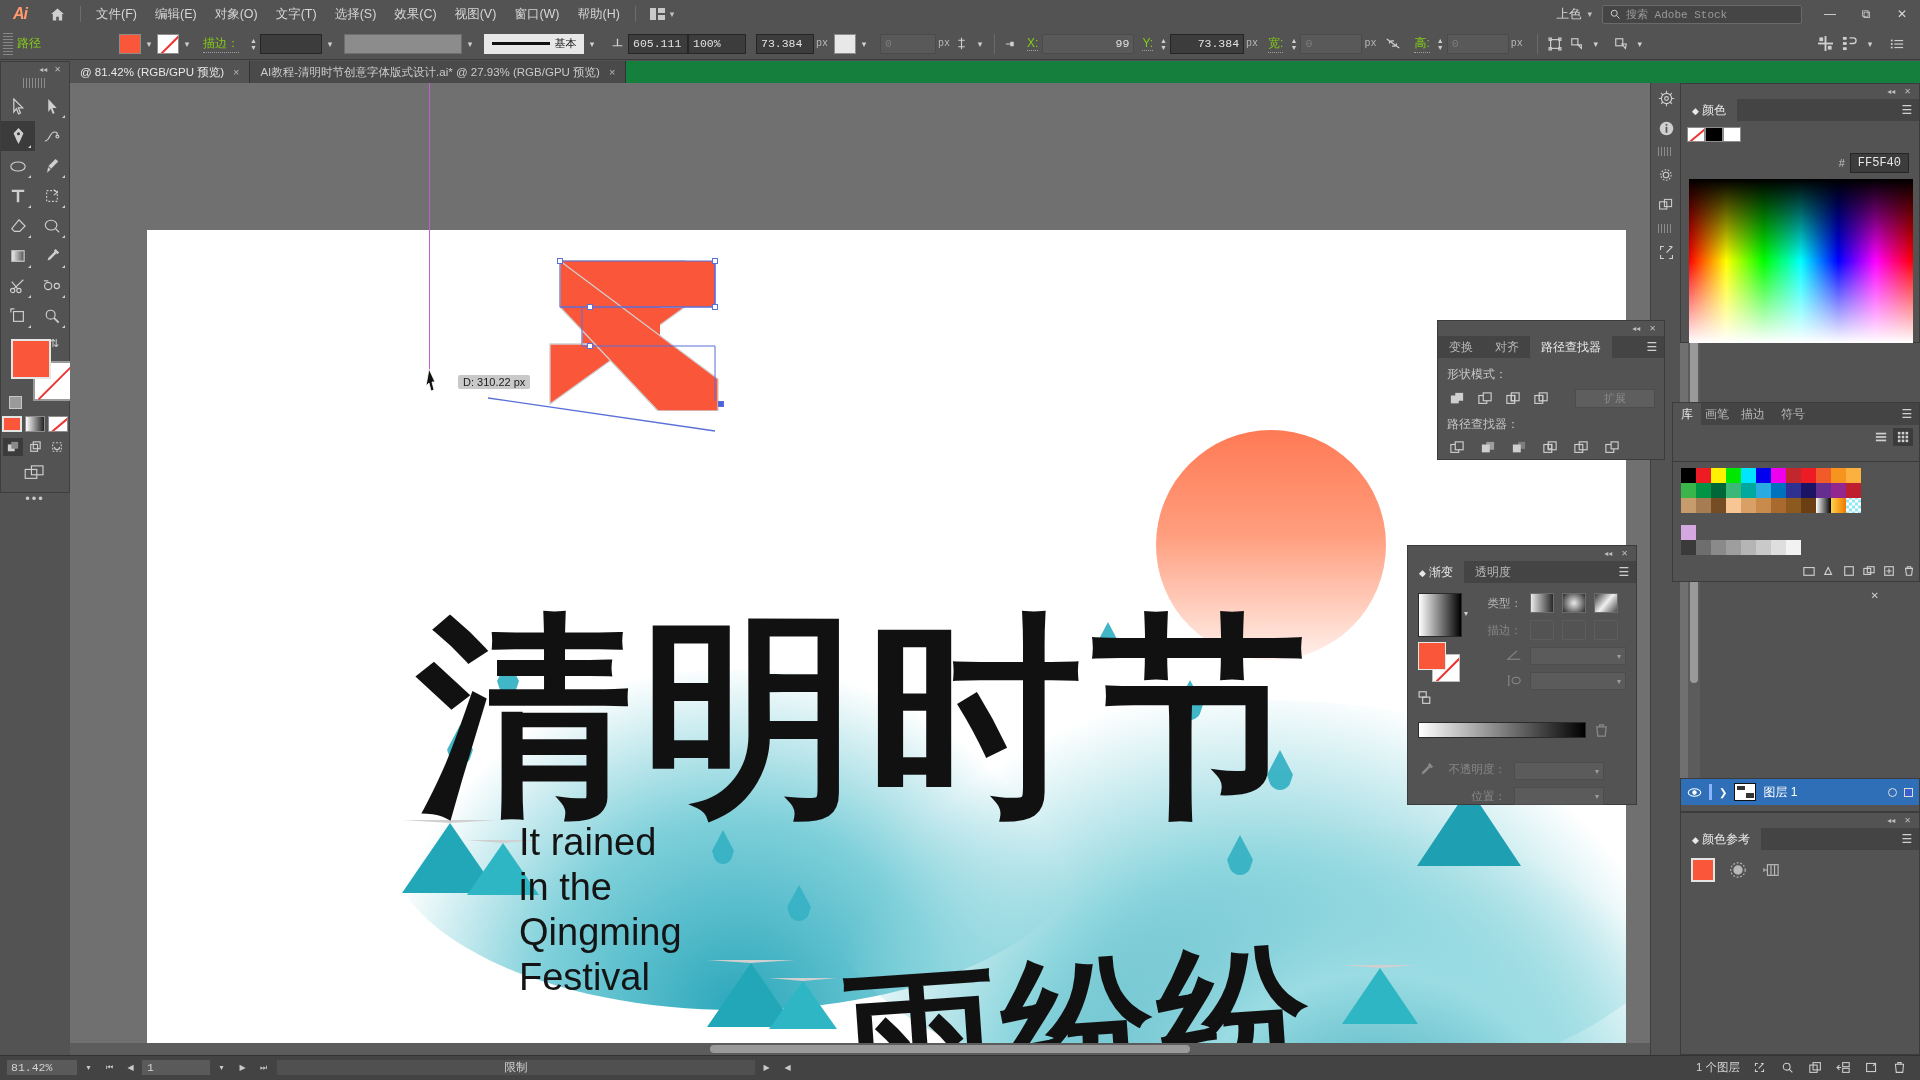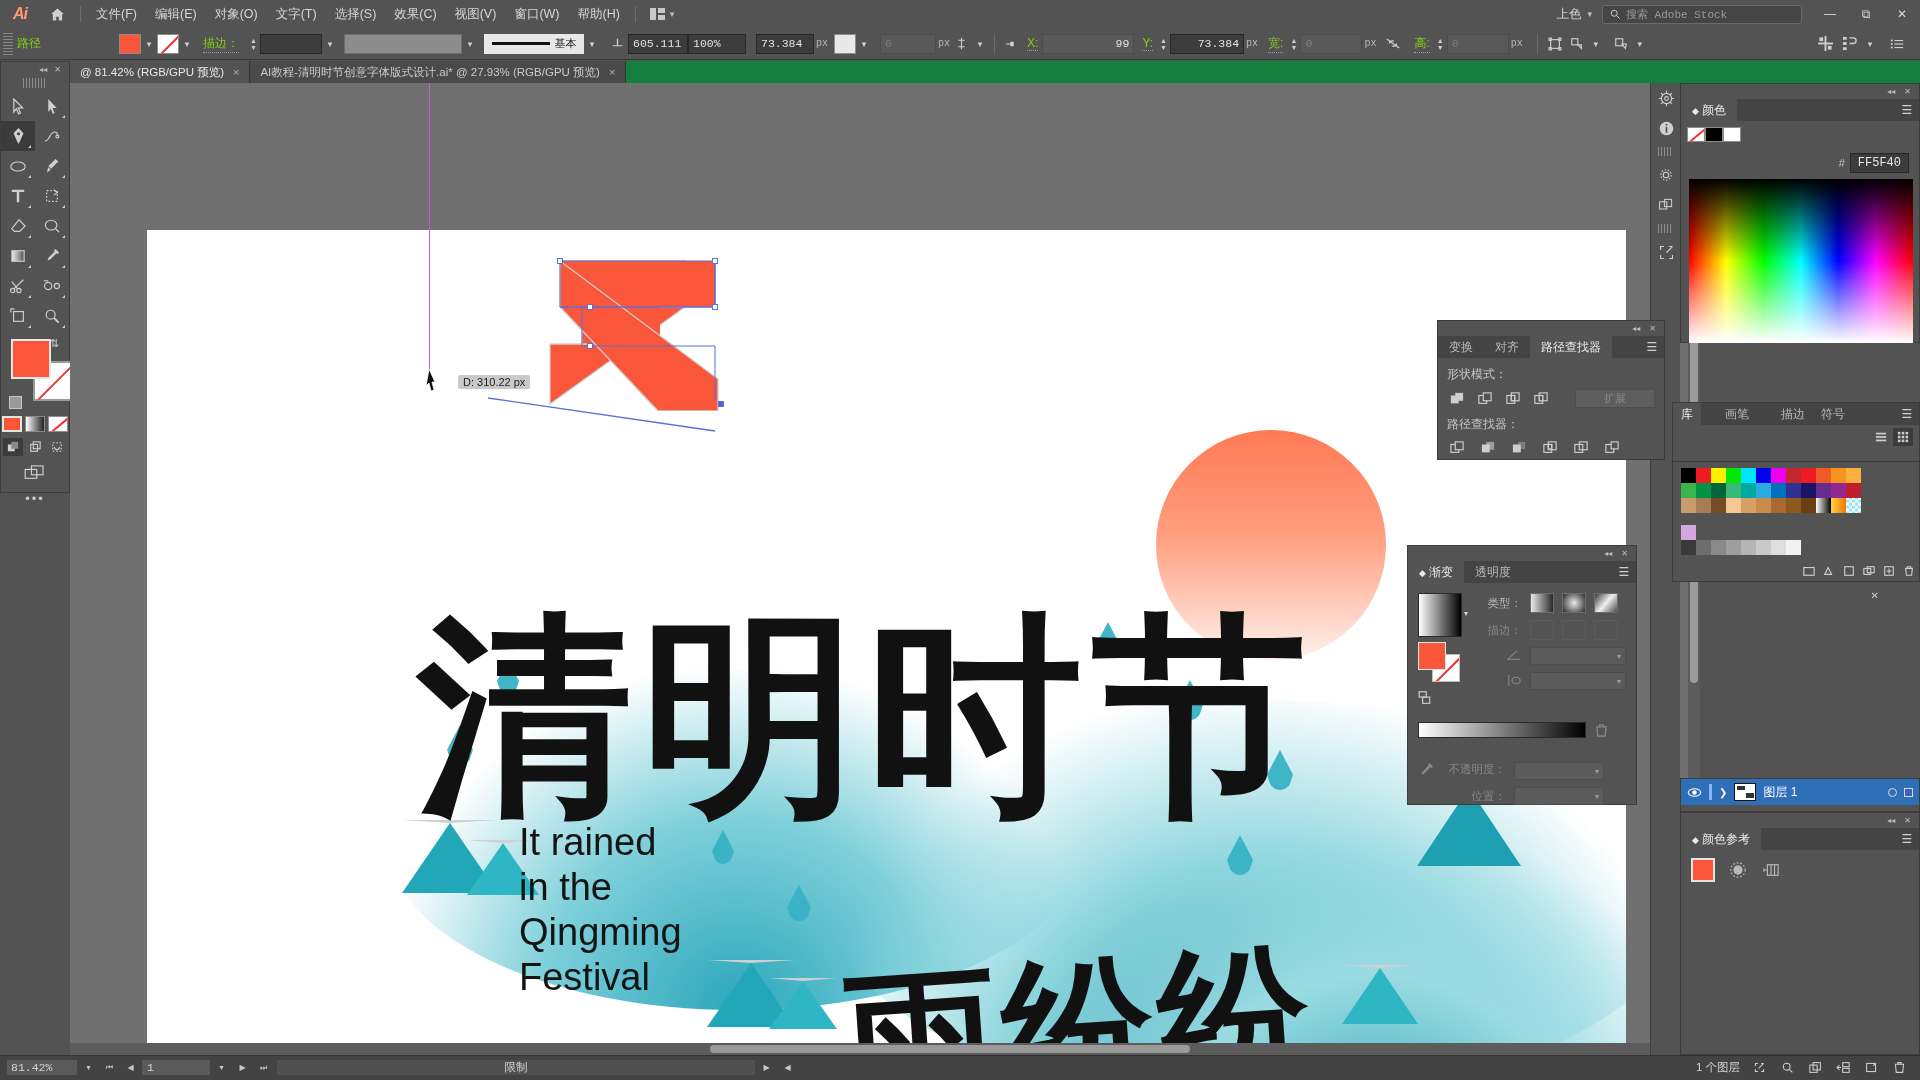--- a/index.html
+++ b/index.html
@@ -808,21 +808,21 @@
               <rect x="7" y="1" width="8" height="8" fill="#535353" stroke="#cfcfcf"></rect>
             </svg>
           </div>
       </div>
     </div>
   </div>
 
   <div class="panel" style="left:1672px;top:402px;width:248px;height:60px">
     <div class="p-tabs" style="background:#444">
       <div class="p-tab active" style="padding:0 8px">库</div>
-      <div class="p-tab" style="padding:0 24px">画笔</div>
+      <div class="p-tab" style="padding:0 4px">画笔</div>
       <div class="p-tab" style="padding:0 8px">描边</div>
       <div class="p-tab" style="padding:0 8px">符号</div>
       <div class="p-menu">☰</div>
     </div>
     <div class="viewtog">
       <div class="vt">
           <svg viewBox="0 0 14 14" width="12" height="12" class="f">
             <rect x="1" y="2" width="12" height="2"></rect>
             <rect x="1" y="6" width="12" height="2"></rect>
             <rect x="1" y="10" width="12" height="2"></rect>

